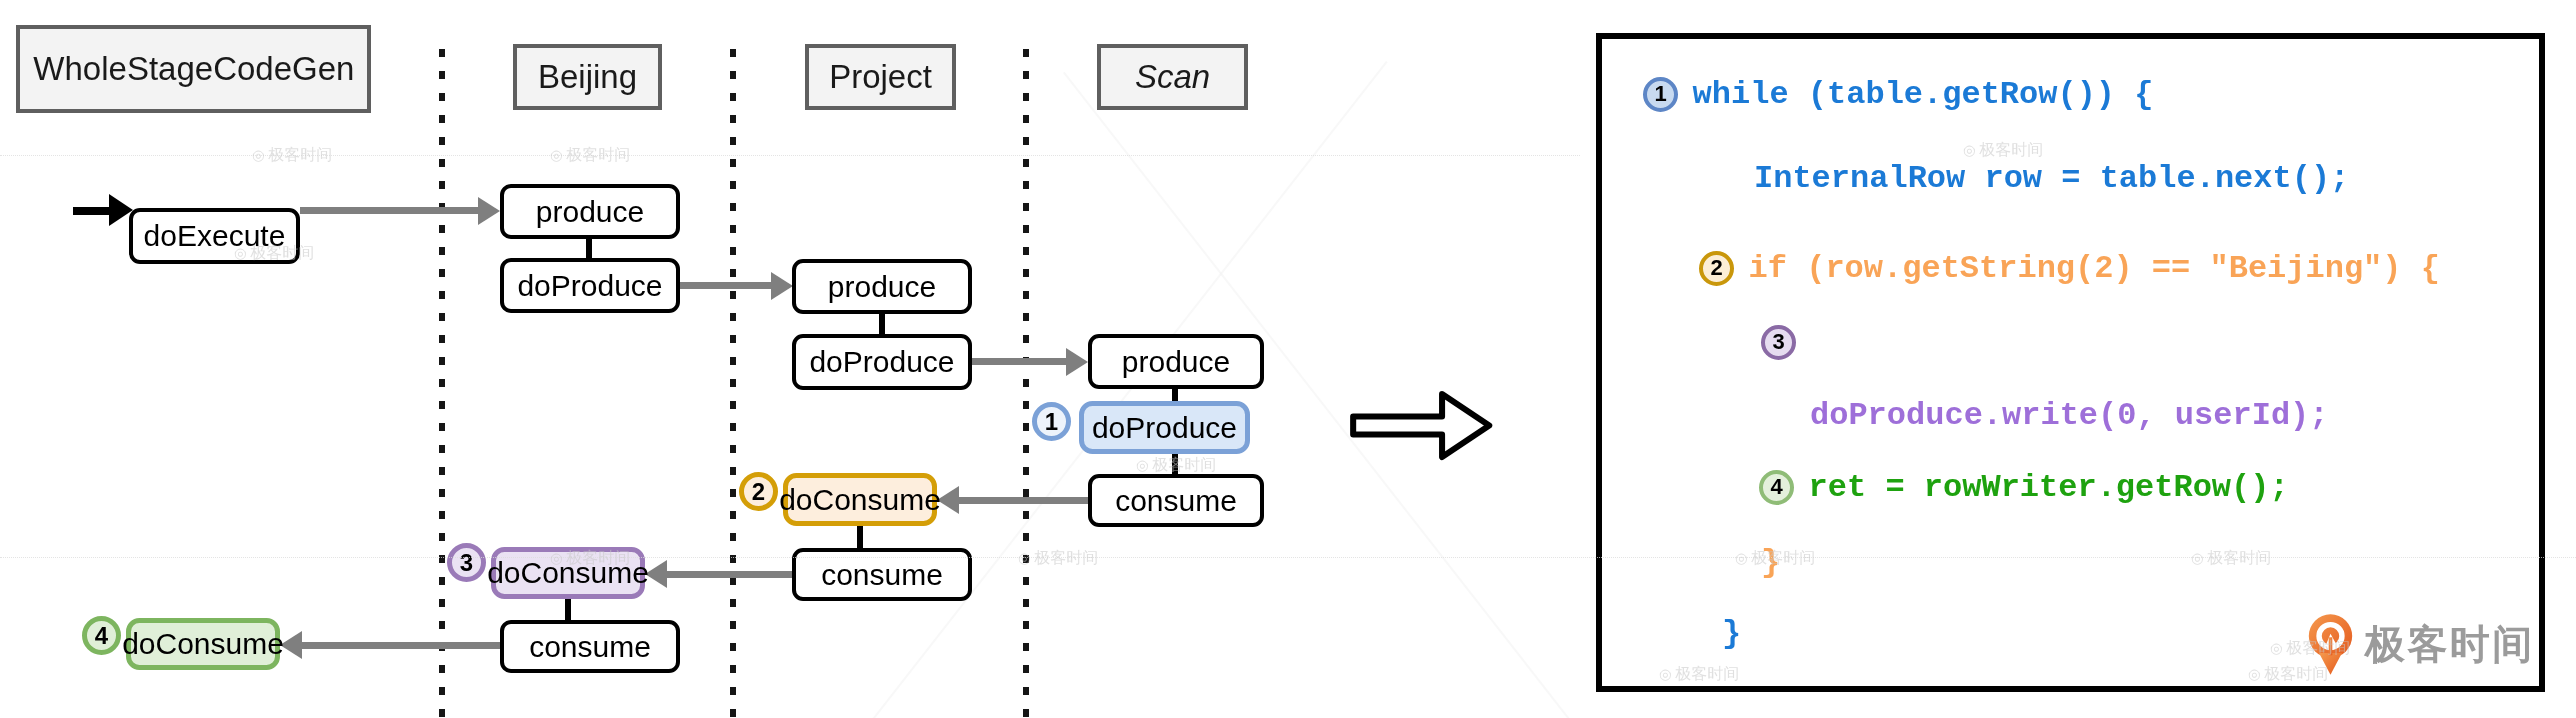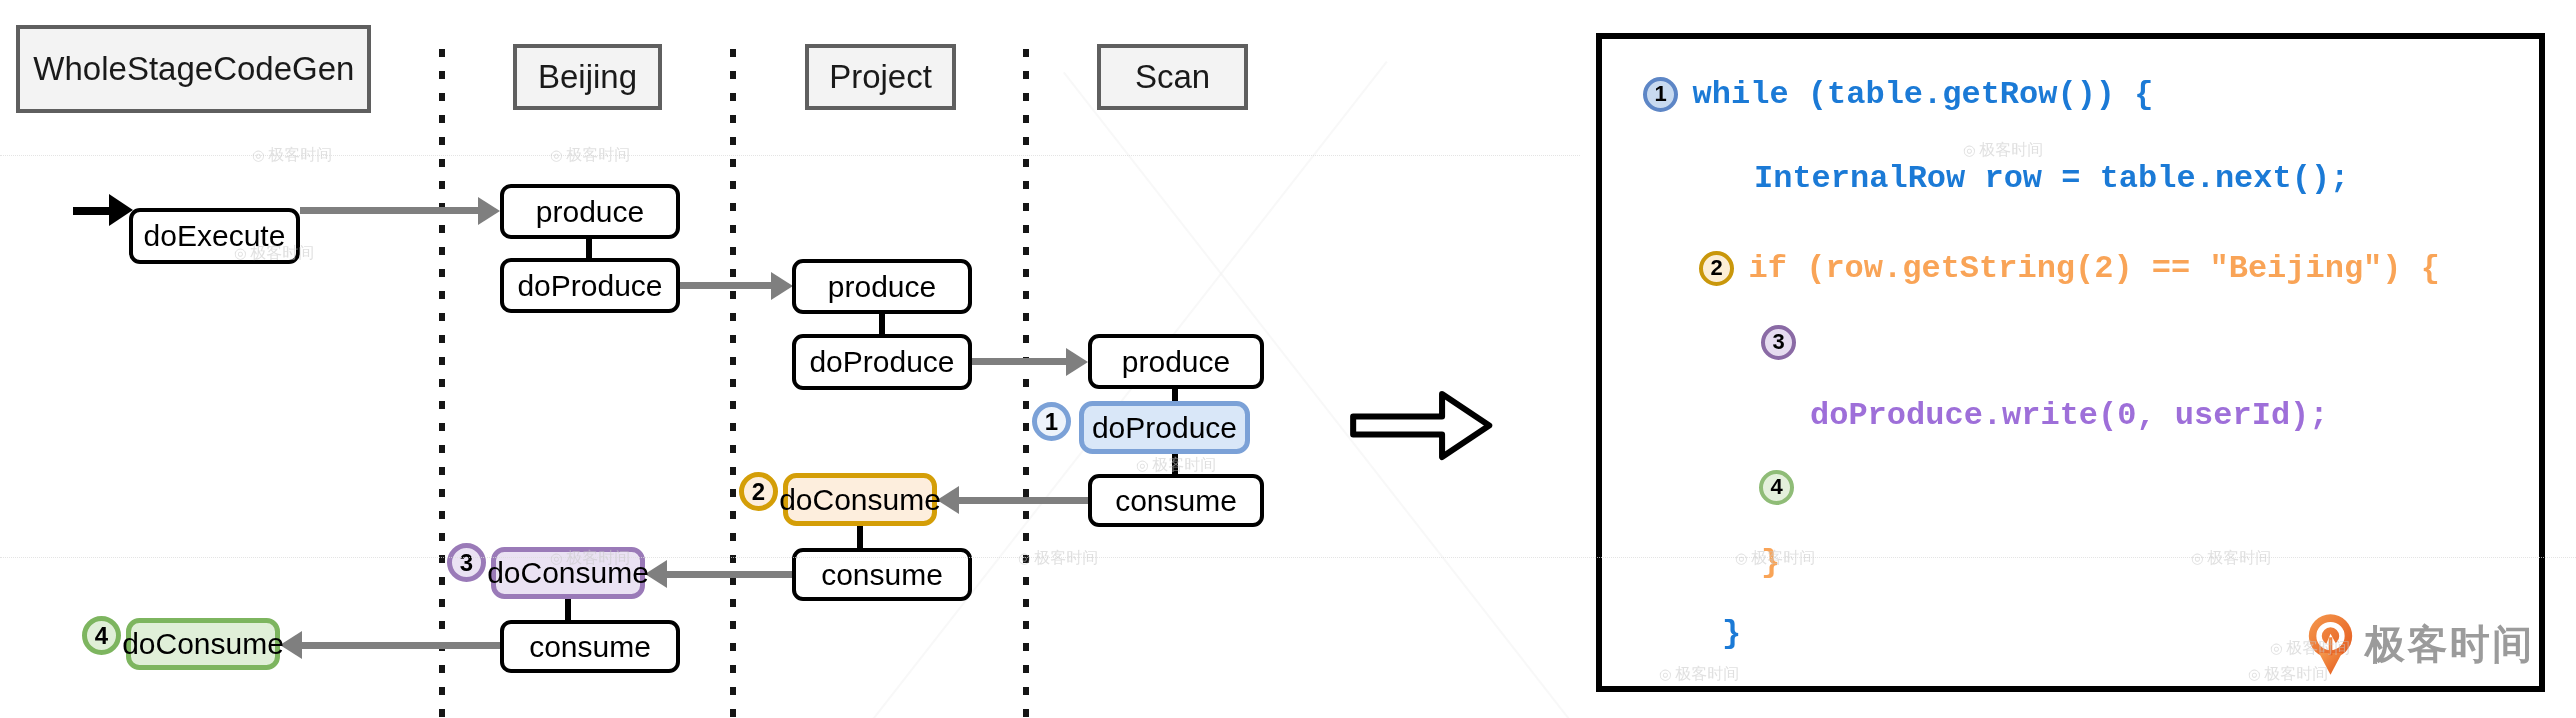--- a/index.html
+++ b/index.html
@@ -101,21 +101,21 @@
 
 <div class="hdr" style="left:16.4px; top:25px; width:355px; height:88px;">
   <span>WholeStageCodeGen</span>
 </div>
 <div class="hdr" style="left:513px; top:44px; width:149px; height:66px;">
   <span>Beijing</span>
 </div>
 <div class="hdr" style="left:805px; top:44px; width:151px; height:66px;">
   <span>Project</span>
 </div>
-<div class="hdr" style="left:1097px; top:44px; width:151px; height:66px;">
+<div class="hdr" style="left:1097px; top:44px; width:151px; height:66px;font-style:italic;">
   <span>Scan</span>
 </div>
 
 <div class="vdots" style="left:439px;"></div>
 <div class="vdots" style="left:730px;"></div>
 <div class="vdots" style="left:1023px;"></div>
 
 <div class="shaft black" style="left:73px; top:207px; width:41px;"></div>
 <div class="head-r black" style="left:109px; top:194px;"></div>
 
@@ -224,20 +224,21 @@
 <div class="cline c-purple" style="left:1761px; top:320px;">
   <span class="cbadge cb-purple"><span>3</span></span>
 </div>
 
 <div class="cline c-purple" style="left:1810px; top:393px;">
   <span>doProduce.write(0, userId);</span>
 </div>
 
 <div class="cline c-green" style="left:1759px; top:465px;">
   <span class="cbadge cb-green"><span>4</span></span>
+  <span>ret = rowWriter.getRow();</span>
 </div>
 
 <div class="cline c-orange" style="left:1761px; top:540px;">
   <span>}</span>
 </div>
 
 <div class="cline c-blue" style="left:1722px; top:611px;">
   <span>}</span>
 </div>
 

